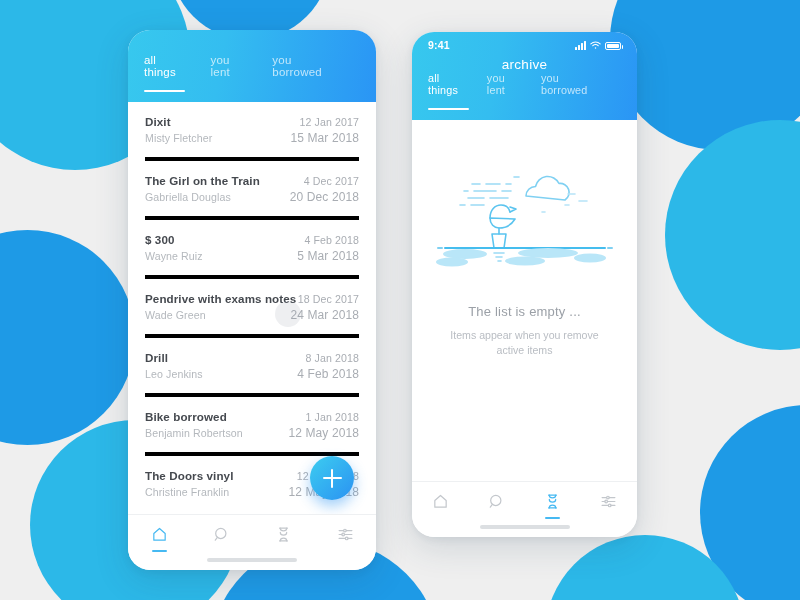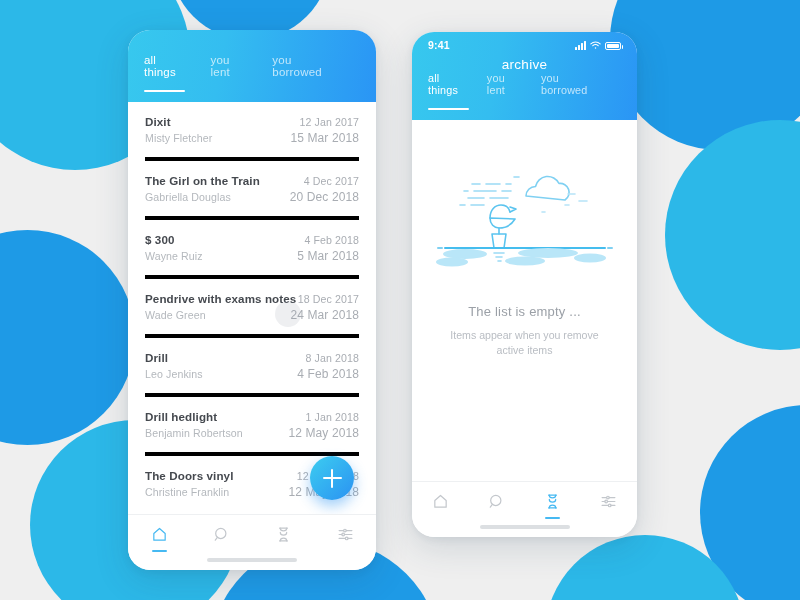--- a/index.html
+++ b/index.html
@@ -238,21 +238,21 @@
           <div class="r-date">8 Jan 2018</div>
         </div>
         <div class="row-line">
           <div class="r-sub">Leo Jenkins</div>
           <div class="r-date2">4 Feb 2018</div>
         </div>
       </div>
 
       <div class="row">
         <div class="row-line">
-          <div class="r-title">Drill hedlight</div>
+          <div class="r-title">Bike borrowed</div>
           <div class="r-date">1 Jan 2018</div>
         </div>
         <div class="row-line">
           <div class="r-sub">Benjamin Robertson</div>
           <div class="r-date2">12 May 2018</div>
         </div>
       </div>
 
       <div class="row">
         <div class="row-line">

